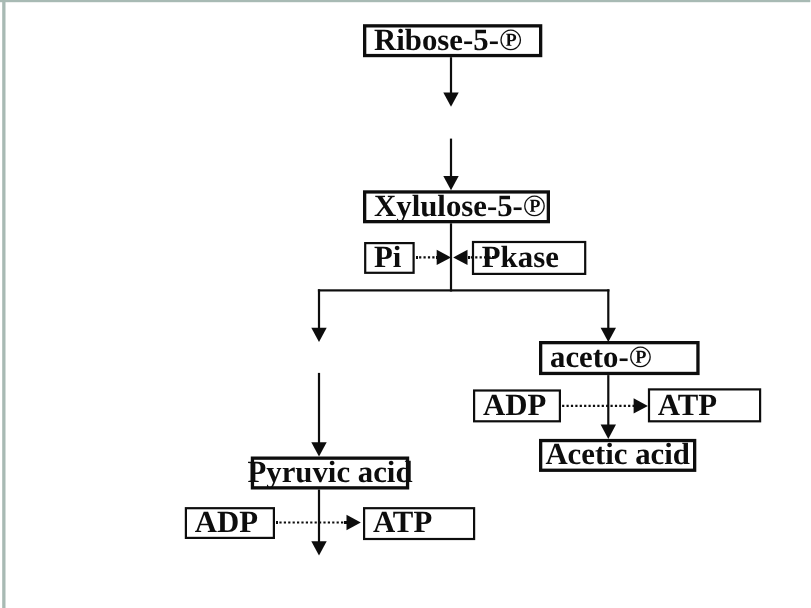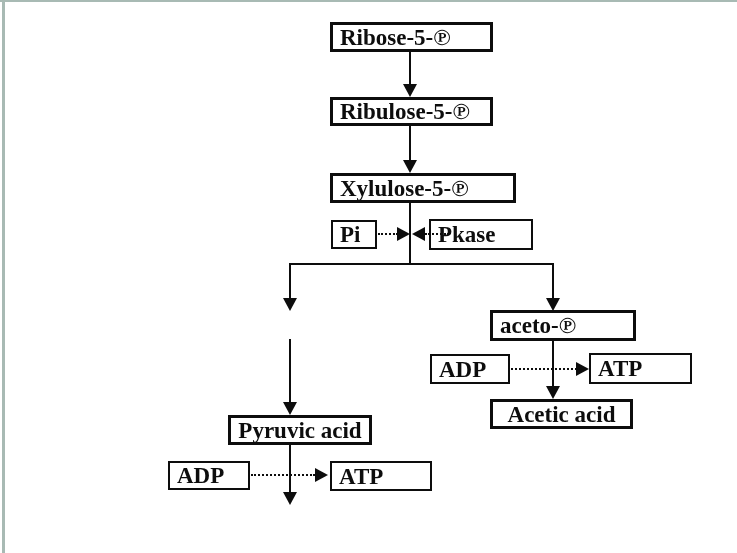--- a/index.html
+++ b/index.html
@@ -1,21 +1,21 @@
 <!DOCTYPE html>
 <html><head>
 <meta charset="utf-8">
 <style>
   html,body{margin:0;padding:0;background:#ffffff;}
   .slide{position:relative;width:737px;height:553px;background:#ffffff;overflow:hidden;
          font-family:"Liberation Serif","DejaVu Serif",serif;}
   .edge-top{position:absolute;left:0;top:0;width:737px;height:2px;background:#a8bab4;}
   .edge-left{position:absolute;left:2px;top:0;width:3px;height:553px;background:#a8bab4;}
   .box{position:absolute;box-sizing:border-box;background:#ffffff;border:3px solid #0d0d0d;
-       color:#0d0d0d;font-weight:700;font-size:23px;white-space:nowrap;
+       color:#0d0d0d;font-weight:700;font-size:28px;white-space:nowrap;
        display:flex;align-items:center;padding-left:7px;line-height:1;}
   .box.thin{border-width:2px;}
   .box.center{justify-content:center;padding-left:0;}
   .vline,.hline{position:absolute;background:#0d0d0d;}
   .head-down{position:absolute;width:0;height:0;
              border-left:7px solid transparent;border-right:7px solid transparent;
              border-top:13px solid #0d0d0d;}
   .head-right{position:absolute;width:0;height:0;
               border-top:7px solid transparent;border-bottom:7px solid transparent;
               border-left:13px solid #0d0d0d;}
@@ -27,24 +27,21 @@
 </head>
 <body>
 
 <div class="slide">
   <div class="edge-top"></div>
   <div class="edge-left"></div>
 
   <div class="box" style="left:330px;top:22px;width:163px;height:30px">
     <span>Ribose-5-℗</span>
   </div>
-  <div class="box" style="left:330px;top:97px;width:163px;height:29px">
-    <span>Ribulose-5-℗</span>
-  </div>
-  <div class="box" style="left:330px;top:173px;width:186px;height:30px">
+  <div class="box" style="left:330px;top:173px;width:170px;height:30px">
     <span>Xylulose-5-℗</span>
   </div>
 
   <div class="box thin" style="left:331px;top:220px;width:46px;height:29px">
     <span>Pi</span>
   </div>
   <div class="box thin" style="left:429px;top:219px;width:104px;height:31px">
     <span>Pkase</span>
   </div>
 

